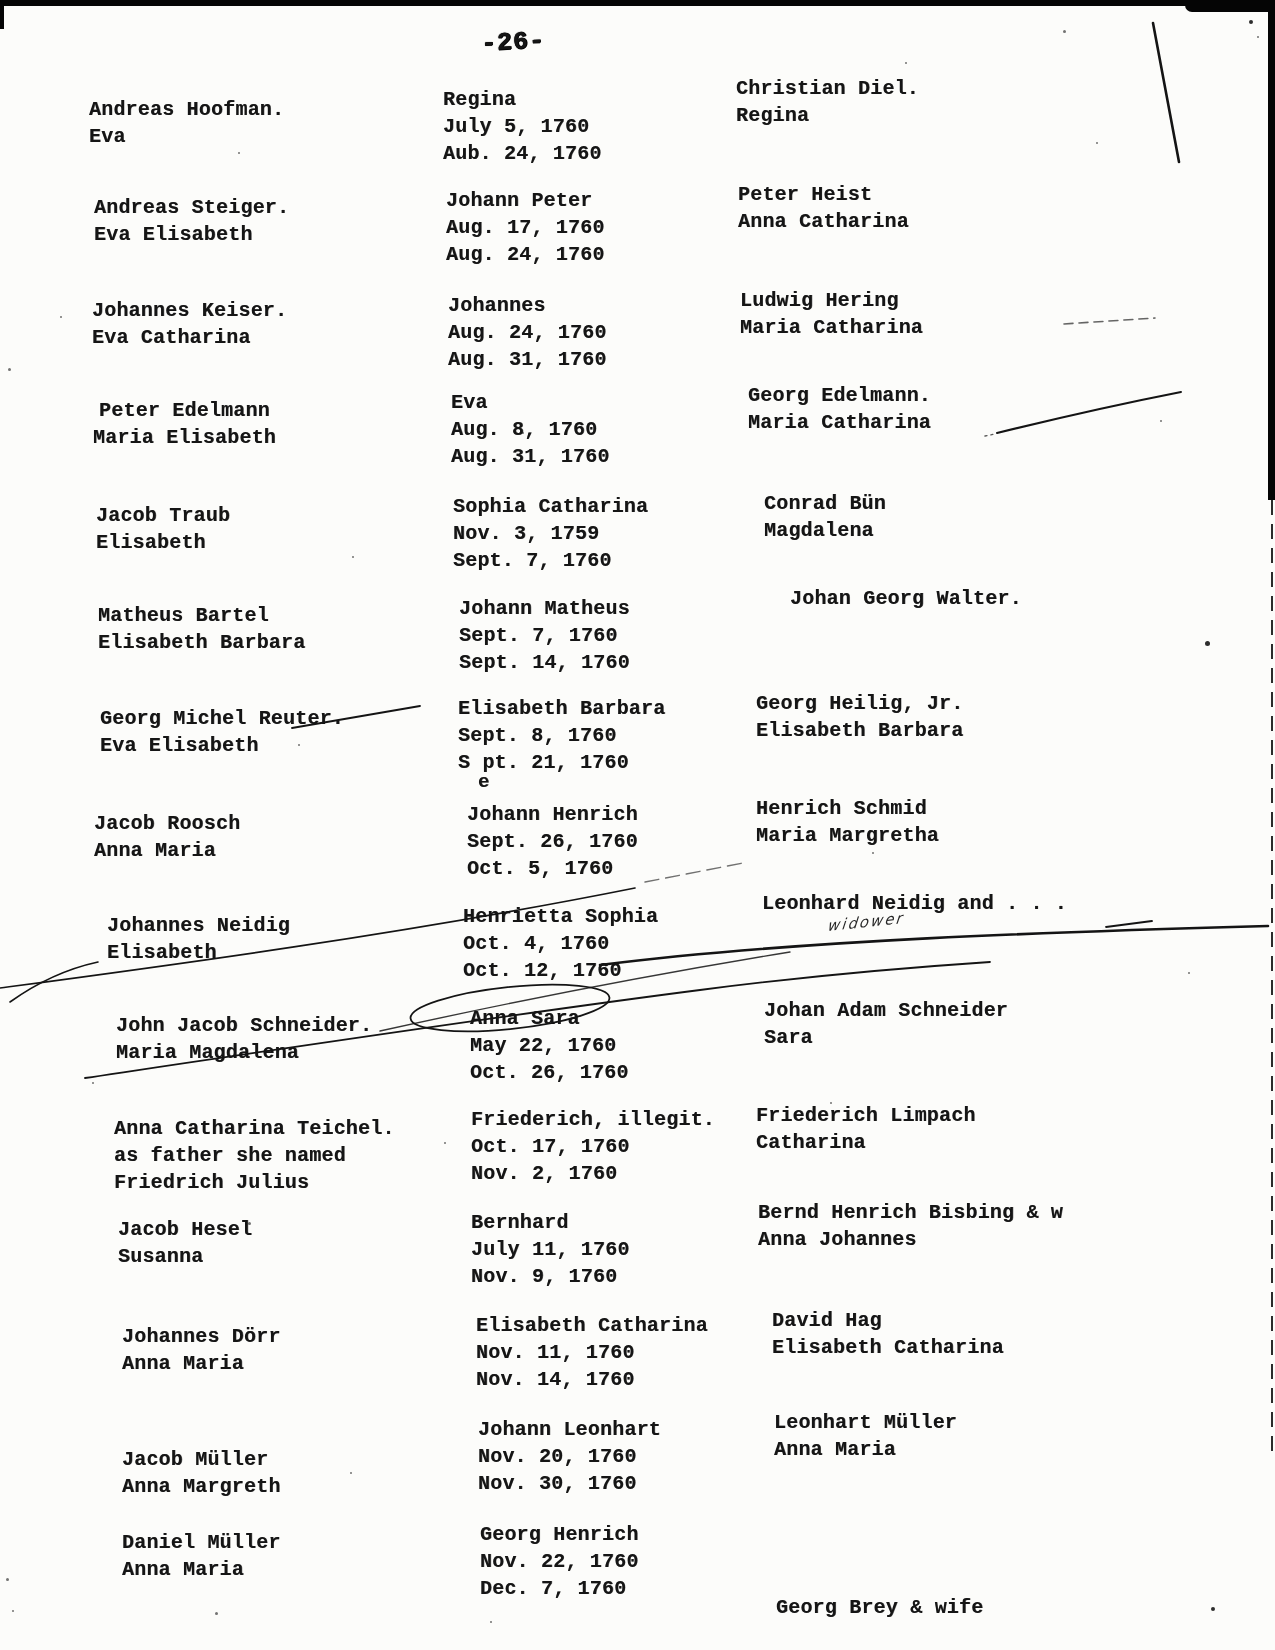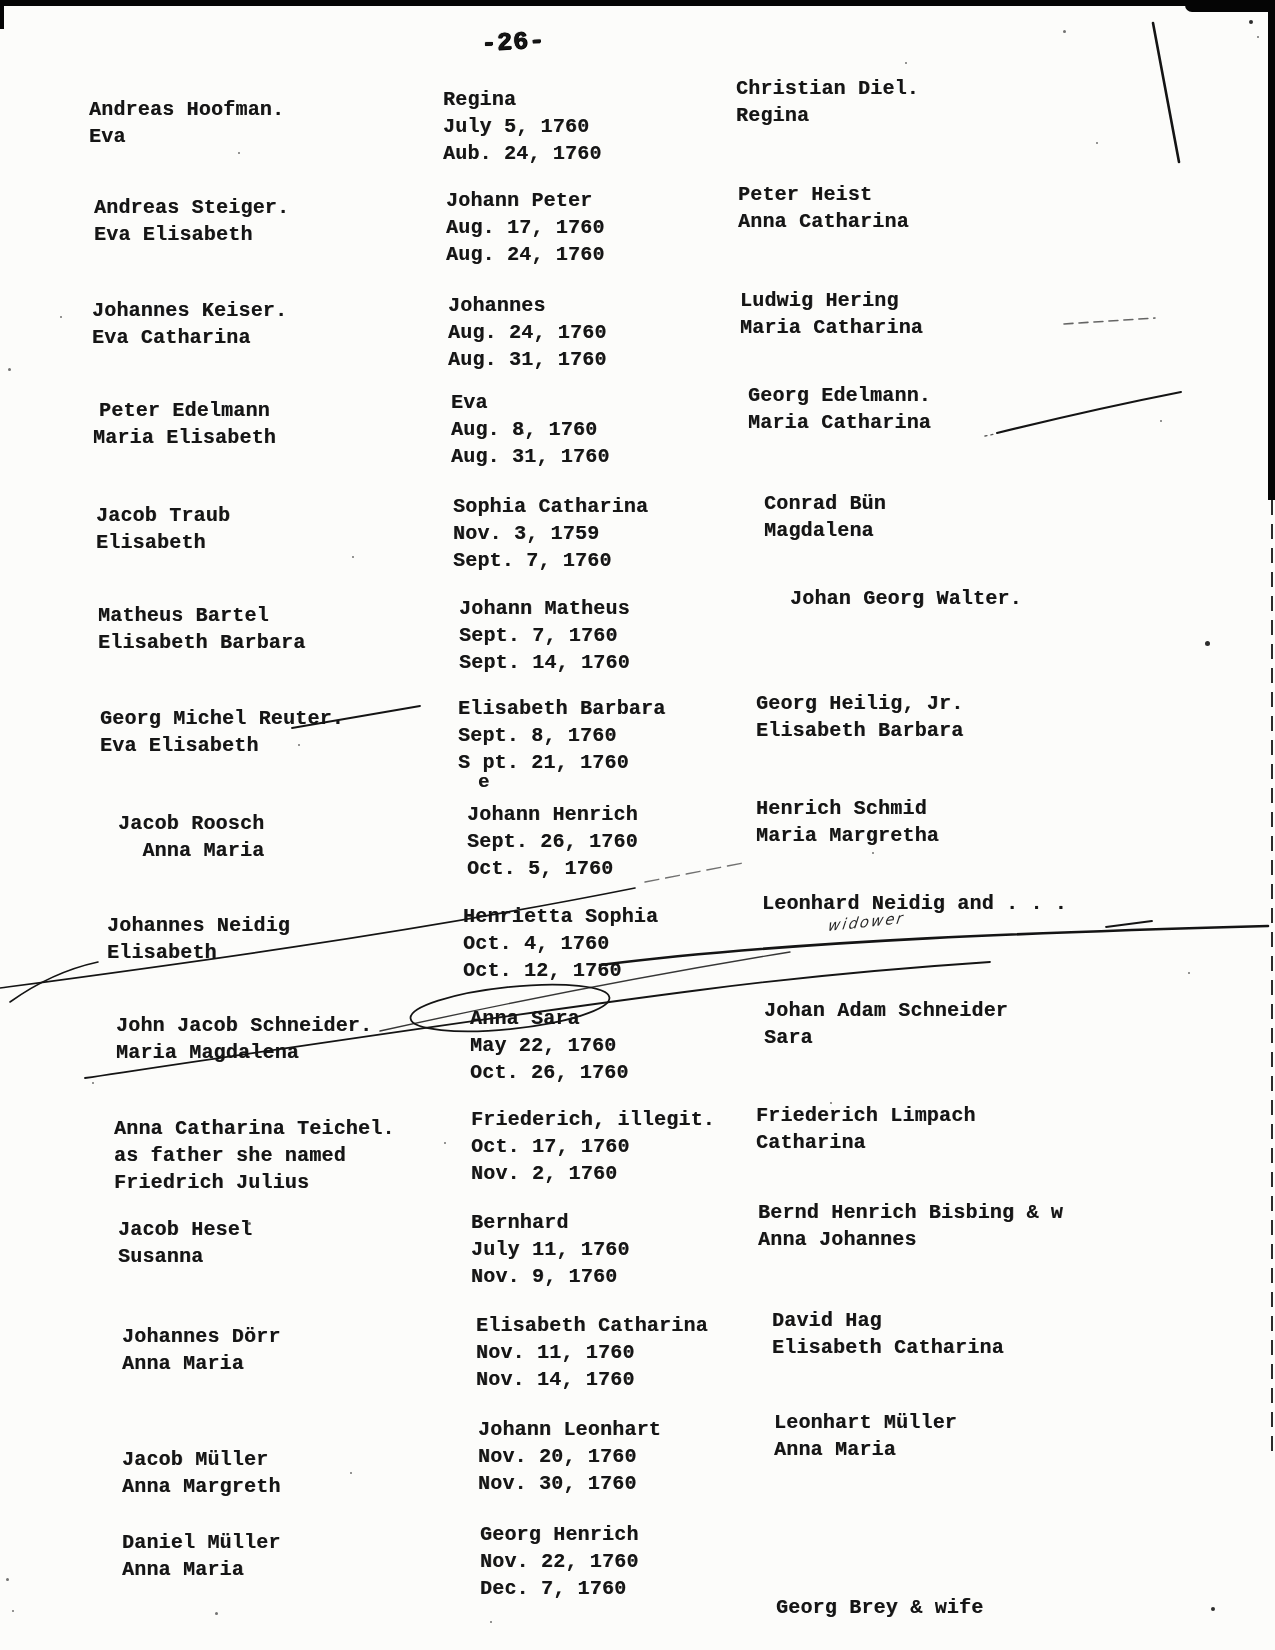--- a/index.html
+++ b/index.html
@@ -156,21 +156,21 @@
           <span class="line">Sept. 8, 1760</span>
           <span class="line">S pt. 21, 1760</span>
           <span class="dropped-char">e</span>
         </div>
         <div class="cell" style="left: 756px; top: 690px;">
           <span class="line">Georg Heilig, Jr.</span>
           <span class="line">Elisabeth Barbara</span>
         </div>
       </div>
       <div>
-        <div class="cell" style="left: 118px; top: 810px; text-align: right;">
+        <div class="cell" style="left: 94px; top: 810px;">
           <span class="line">Jacob Roosch</span>
           <span class="line">Anna Maria</span>
         </div>
         <div class="cell" style="left: 467px; top: 801px;">
           <span class="line">Johann Henrich</span>
           <span class="line">Sept. 26, 1760</span>
           <span class="line">Oct. 5, 1760</span>
         </div>
         <div class="cell" style="left: 756px; top: 795px;">
           <span class="line">Henrich Schmid</span>

